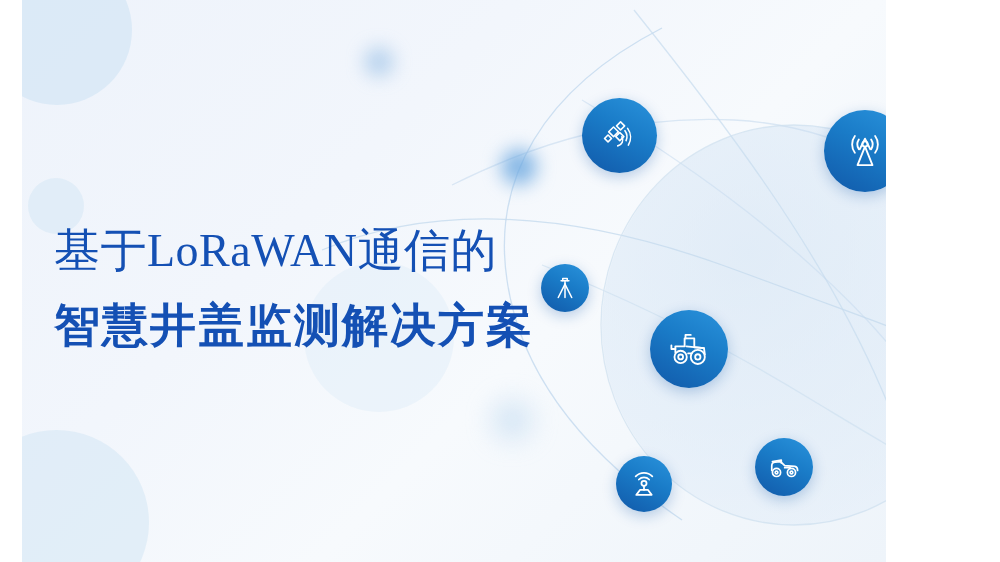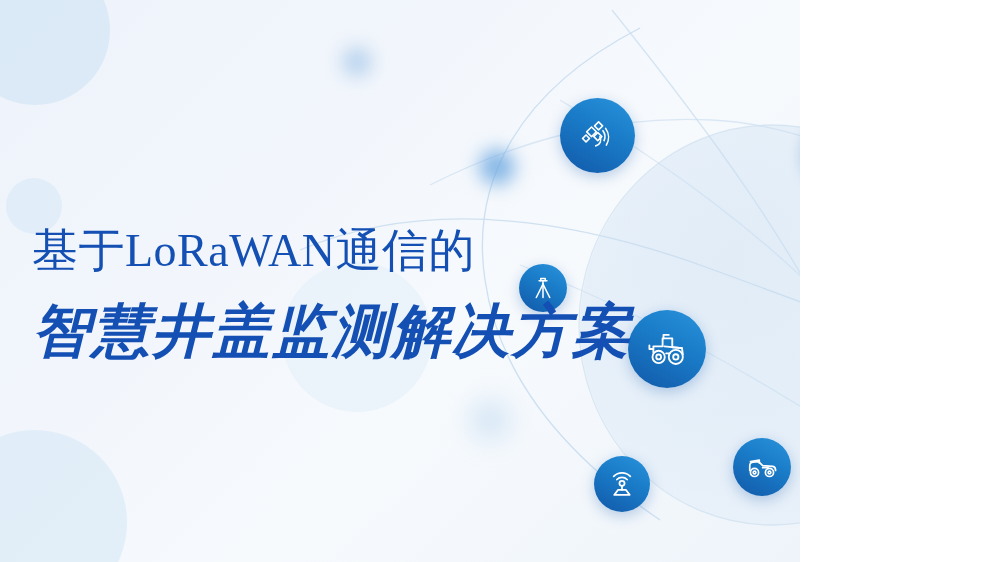--- a/index.html
+++ b/index.html
@@ -2,26 +2,27 @@
 <html><head>
 <meta charset="utf-8">
 <style>
   html, body {
     margin: 0;
     padding: 0;
     background: #ffffff;
   }
   #slide {
     position: relative;
-    width: 800px;
+    width: 864px;
     height: 562px;
     overflow: hidden;
     font-family: "Liberation Sans", sans-serif;
     background:
       linear-gradient(135deg, #eef3fb 0%, #f2f6fc 35%, #f7fafd 60%, #eef4fa 100%);
+    margin-left: 22px;
   }
 
   
   .bg-layer {
     position: absolute;
     inset: 0;
     pointer-events: none;
   }
   .soft-circle {
     position: absolute;
@@ -82,24 +83,23 @@
     line-height: 1.0;
   }
   .title-line-1 {
     font-family: "Liberation Serif", "DejaVu Serif", serif;
     font-size: 46px;
     letter-spacing: 0.5px;
     margin-bottom: 28px;
   }
   .title-line-2 {
     font-family: "Liberation Sans", "DejaVu Sans", sans-serif;
-    font-size: 58px;
+    font-size: 46px;
     font-weight: 700;
     letter-spacing: 2px;
-    font-style: italic;
   }
 </style>
 </head>
 <body>
 
 <div id="slide">
 
   <div class="bg-layer">
 
     <div class="soft-circle" style="left:-40px; top:-45px; width:150px; height:150px; background:rgba(212,230,245,0.72);"></div>

